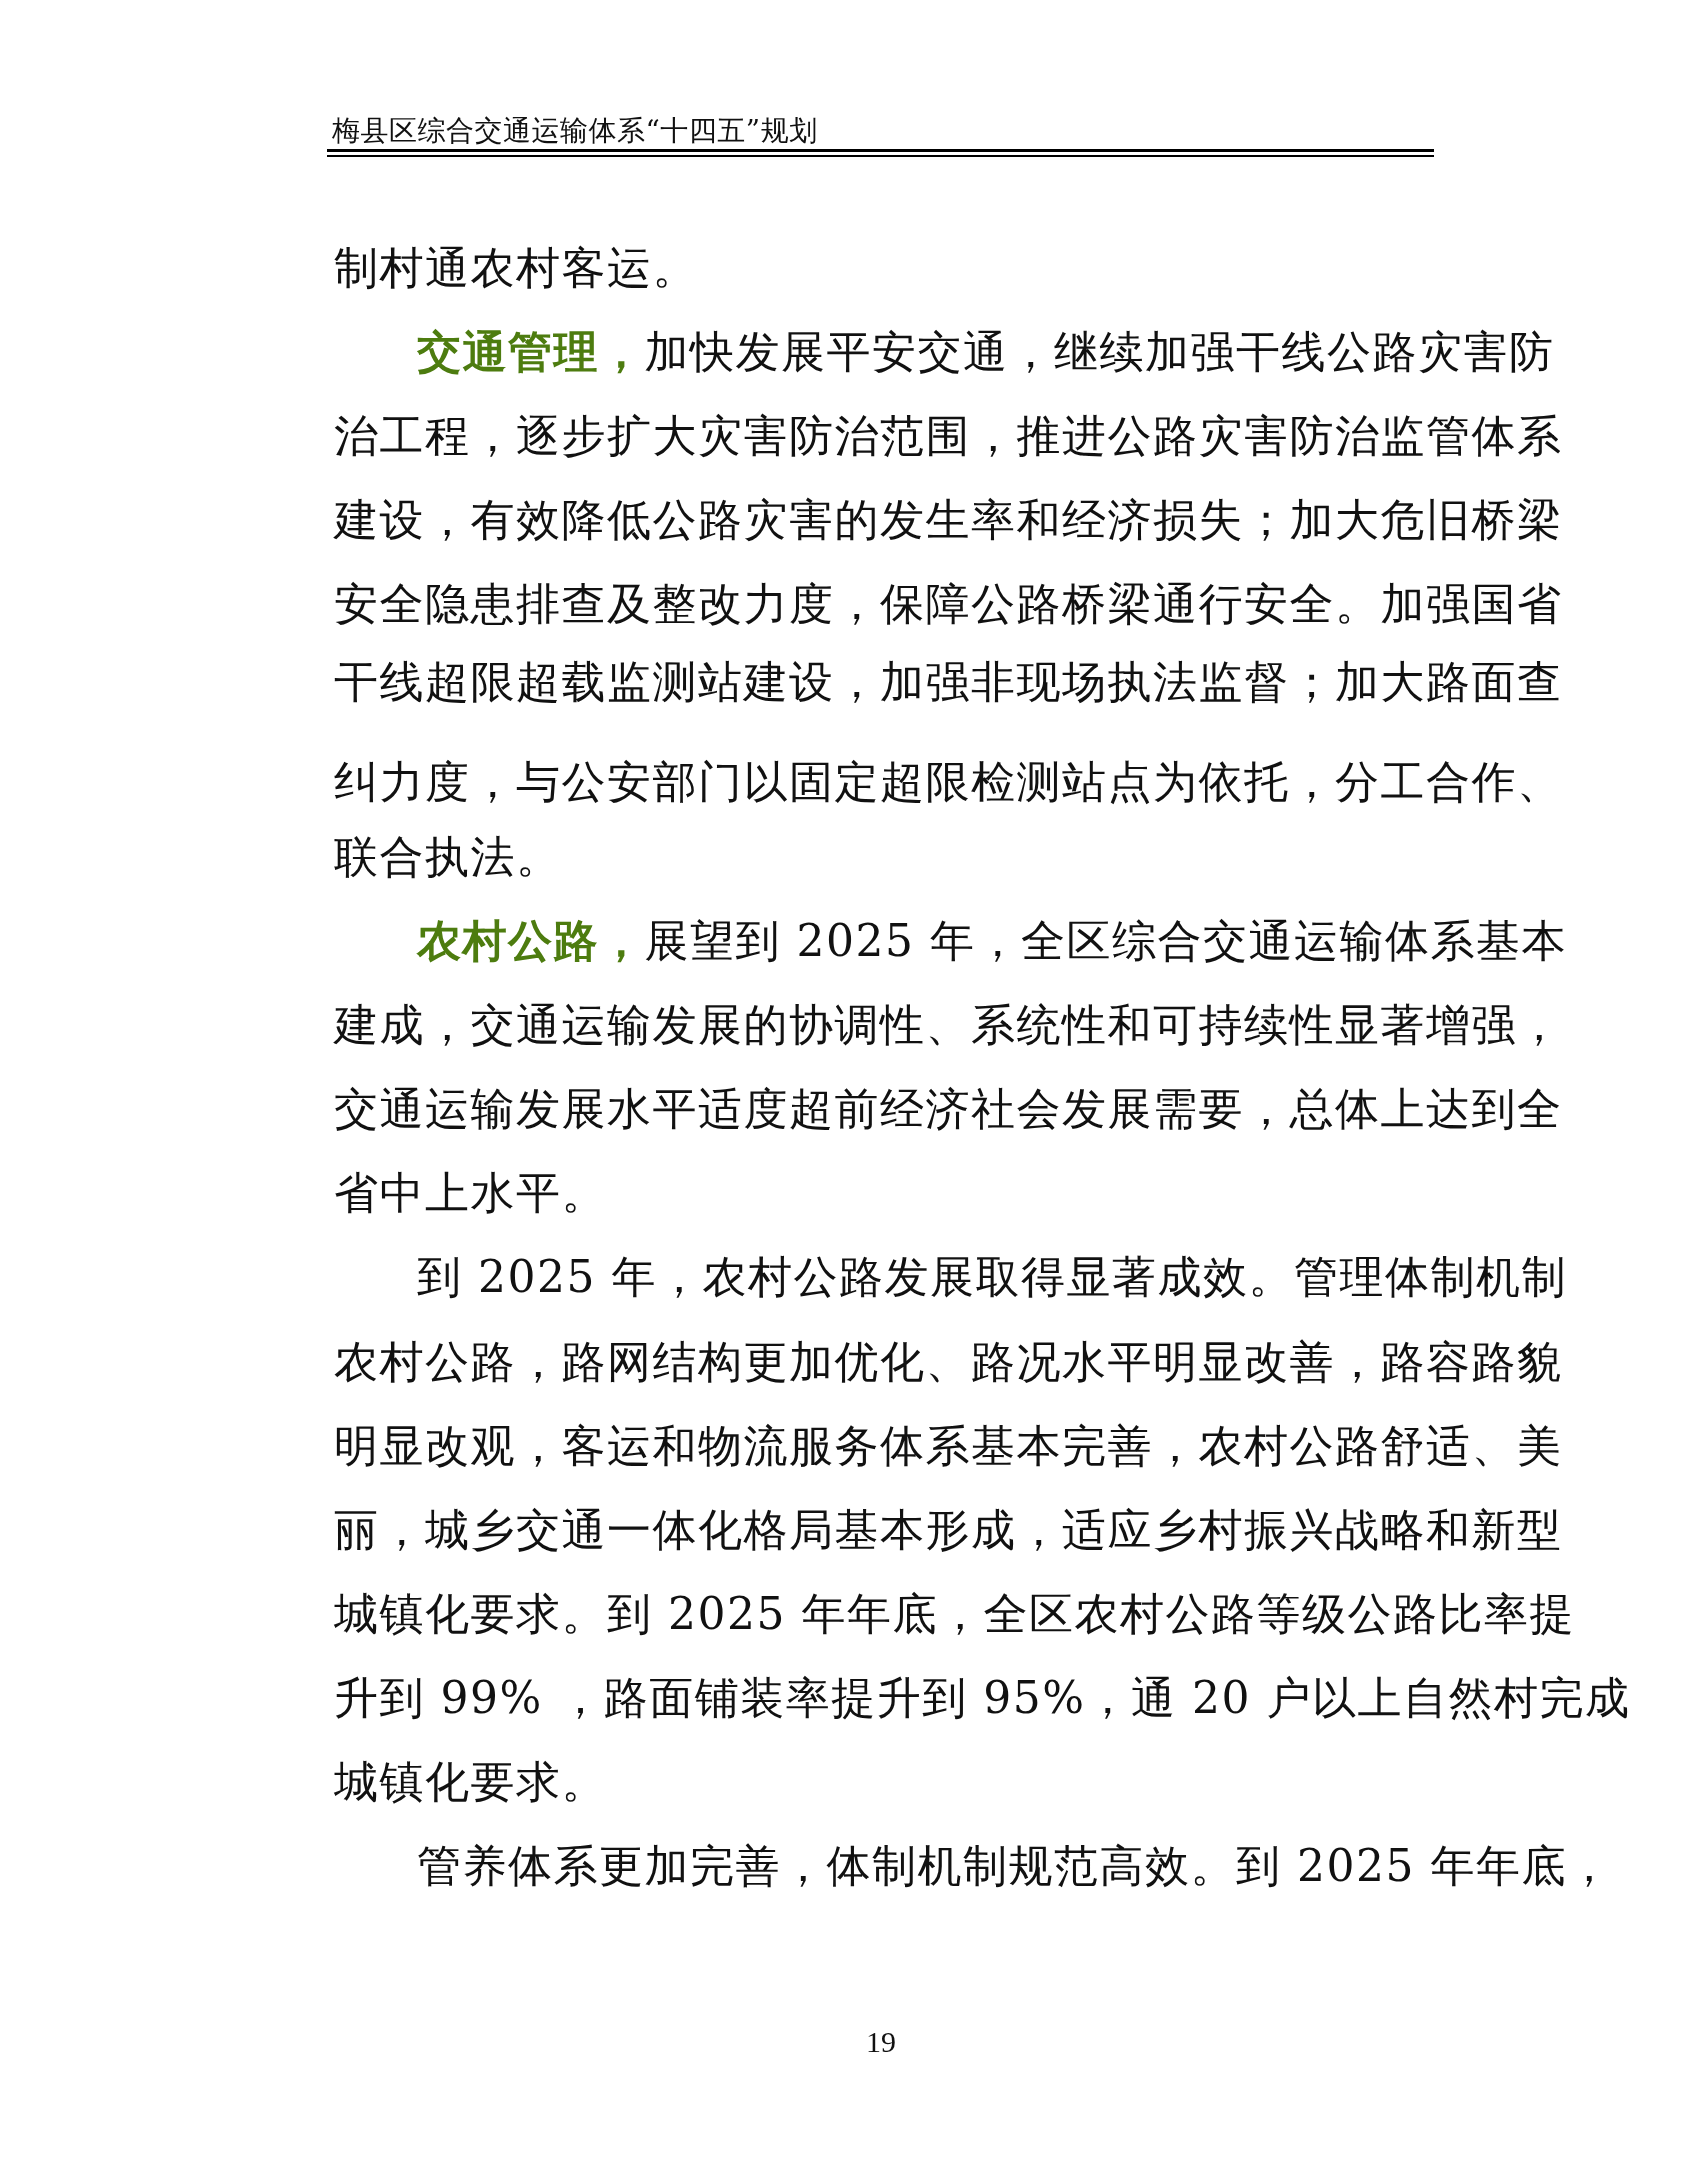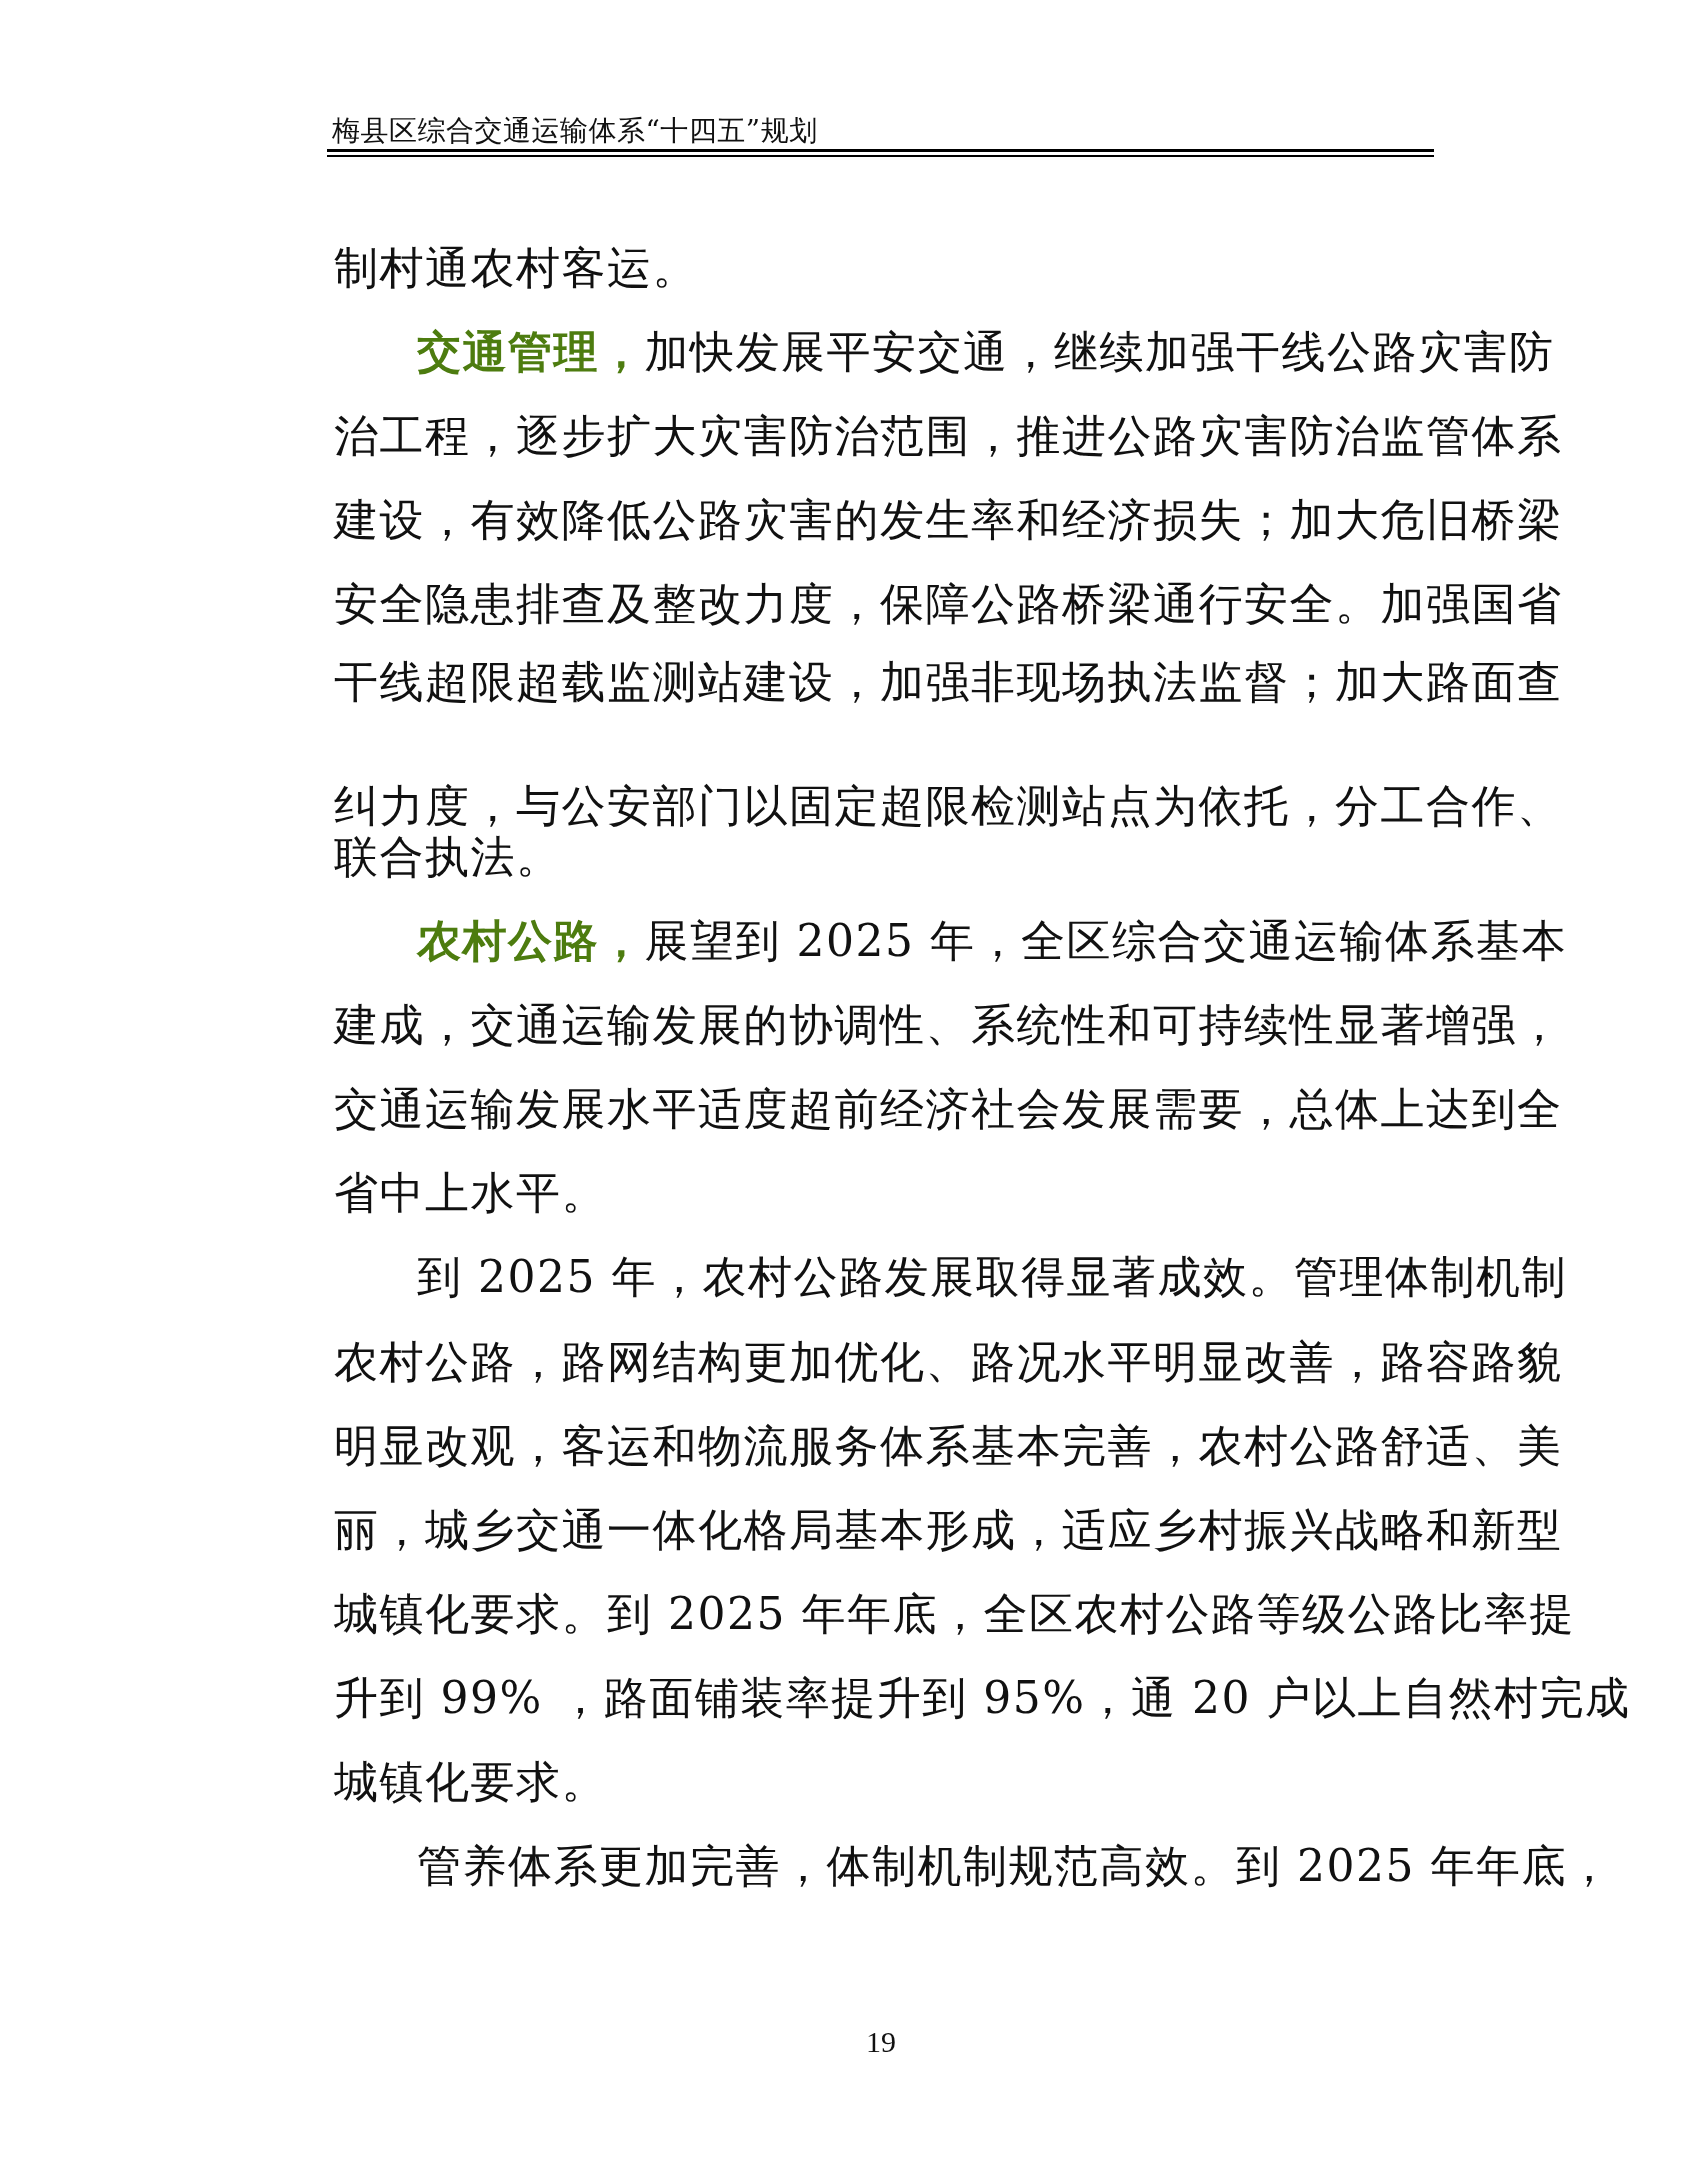--- a/index.html
+++ b/index.html
@@ -27,21 +27,21 @@
   <div class="rule-thick"></div>
   <div class="rule-thin"></div>
 
   <div class="body-text">
     <div class="line" style="top:238px"><span class="bold"></span><span>制村通农村客运。</span></div>
     <div class="line justify indent" style="top:322px"><span class="bold">交通管理，</span><span>加快发展平安交通，继续加强干线公路灾害防</span></div>
     <div class="line justify" style="top:406px"><span class="bold"></span><span>治工程，逐步扩大灾害防治范围，推进公路灾害防治监管体系</span></div>
     <div class="line justify" style="top:490px"><span class="bold"></span><span>建设，有效降低公路灾害的发生率和经济损失；加大危旧桥梁</span></div>
     <div class="line justify" style="top:574px"><span class="bold"></span><span>安全隐患排查及整改力度，保障公路桥梁通行安全。加强国省</span></div>
     <div class="line justify" style="top:652px"><span class="bold"></span><span>干线超限超载监测站建设，加强非现场执法监督；加大路面查</span></div>
-    <div class="line justify" style="top:776px"><span class="bold"></span><span>纠力度，与公安部门以固定超限检测站点为依托，分工合作、</span></div>
+    <div class="line justify" style="top:752px"><span class="bold"></span><span>纠力度，与公安部门以固定超限检测站点为依托，分工合作、</span></div>
     <div class="line" style="top:827px"><span class="bold"></span><span>联合执法。</span></div>
     <div class="line justify indent" style="top:911px"><span class="bold">农村公路，</span><span>展望到 2025 年，全区综合交通运输体系基本</span></div>
     <div class="line justify" style="top:995px"><span class="bold"></span><span>建成，交通运输发展的协调性、系统性和可持续性显著增强，</span></div>
     <div class="line justify" style="top:1079px"><span class="bold"></span><span>交通运输发展水平适度超前经济社会发展需要，总体上达到全</span></div>
     <div class="line" style="top:1163px"><span class="bold"></span><span>省中上水平。</span></div>
     <div class="line justify indent" style="top:1247px"><span class="bold"></span><span>到 2025 年，农村公路发展取得显著成效。管理体制机制</span></div>
     <div class="line justify" style="top:1332px"><span class="bold"></span><span>农村公路，路网结构更加优化、路况水平明显改善，路容路貌</span></div>
     <div class="line justify" style="top:1416px"><span class="bold"></span><span>明显改观，客运和物流服务体系基本完善，农村公路舒适、美</span></div>
     <div class="line justify" style="top:1500px"><span class="bold"></span><span>丽，城乡交通一体化格局基本形成，适应乡村振兴战略和新型</span></div>
     <div class="line justify" style="top:1584px"><span class="bold"></span><span>城镇化要求。到 2025 年年底，全区农村公路等级公路比率提</span></div>

